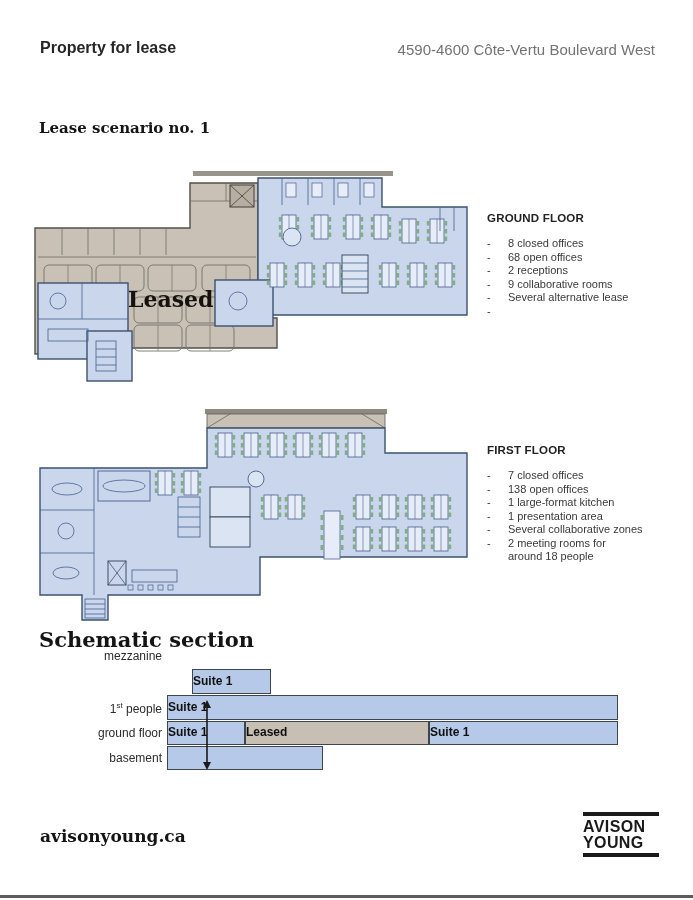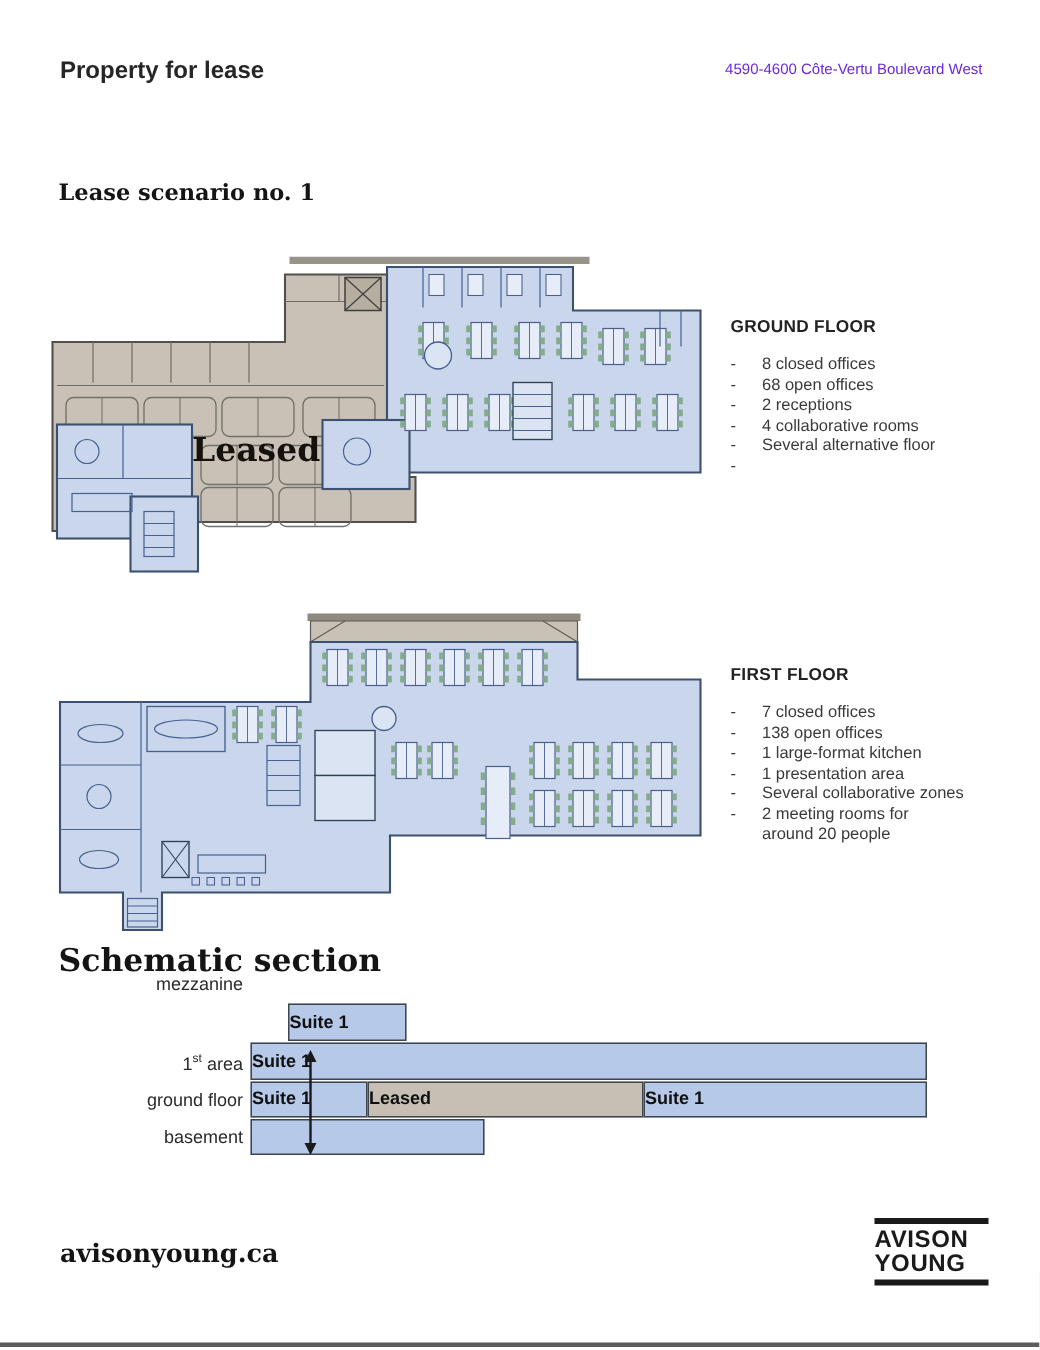--- a/index.html
+++ b/index.html
@@ -6,21 +6,21 @@
     --accent-blue:#b6c9e8; --leased-taupe:#c7bfb3;
     --plan-blue:#c9d6ec; --plan-taupe:#c9c1b5;
     --plan-line-blue:#3c5170; --plan-line-taupe:#52504a;
     --block-border:#3f454d; --text-dark:#2e2e2e; --bottom-line:#5c5c5c;
   }
   *{margin:0;padding:0;box-sizing:border-box;}
   body{background:#e8e8e8;font-family:"Liberation Sans",sans-serif;}
   .page{position:relative;width:693px;height:900px;margin:0 auto;background:#ffffff;overflow:hidden;}
 
   .doc-title{position:absolute;left:40px;top:39px;font-size:16px;font-weight:bold;color:#262626;}
-  .doc-address{position:absolute;right:38px;top:41px;font-size:10px;color:#6d28d9;margin-left:24px;}
+  .doc-address{position:absolute;right:38px;top:41px;font-size:15px;color:#737373;margin-left:24px;}
 
   .slab{font-family:"DejaVu Serif","Liberation Serif",serif;font-weight:bold;color:#141414;}
   .scenario-heading{position:absolute;left:39px;top:119px;font-size:15px;}
   .schematic-heading{position:absolute;left:39px;top:627px;font-size:21px;}
 
   .plan-svg{position:absolute;}
   .plan-ground{left:30px;top:171px;}
   .plan-first{left:32px;top:405px;}
 
   .panel{position:absolute;left:487px;width:192px;color:#3a3a3a;}
@@ -177,25 +177,25 @@
       <div class="li">
           <span class="dash">-</span>
           <span class="txt">68 open offices</span>
         </div>
       <div class="li">
           <span class="dash">-</span>
           <span class="txt">2 receptions</span>
         </div>
       <div class="li">
           <span class="dash">-</span>
-          <span class="txt">4 collaborative rooms</span>
-        </div>
-      <div class="li">
-          <span class="dash">-</span>
-          <span class="txt">Several alternative floor</span>
+          <span class="txt">9 collaborative rooms</span>
+        </div>
+      <div class="li">
+          <span class="dash">-</span>
+          <span class="txt">Several alternative lease</span>
         </div>
       <div class="li">
           <span class="dash">-</span>
         </div>
     </div>
   </div>
 
   <svg class="plan-svg plan-first" width="445" height="222" viewBox="0 0 445 222">
     <defs>
       <g id="fd">
@@ -302,29 +302,29 @@
           <span class="dash">-</span>
           <span class="txt">1 presentation area</span>
         </div>
       <div class="li">
           <span class="dash">-</span>
           <span class="txt">Several collaborative zones</span>
         </div>
       <div class="li">
           <span class="dash">-</span>
           <span class="txt">2 meeting rooms for
-around 20 people</span>
+around 18 people</span>
         </div>
     </div>
   </div>
 
   <div class="slab schematic-heading">Schematic section</div>
 
   <div class="rowlab lab-mezzanine">mezzanine</div>
-  <div class="rowlab lab-first"><span>1</span><sup>st</sup><span> area</span></div>
+  <div class="rowlab lab-first"><span>1</span><sup>st</sup><span> people</span></div>
   <div class="rowlab lab-ground">ground floor</div>
   <div class="rowlab lab-basement">basement</div>
 
   <div class="blk blk-mezz">
       <span>Suite 1</span>
     </div>
   <div class="blk blk-first">
       <span>Suite 1</span>
     </div>
   <div class="blk blk-g1">

